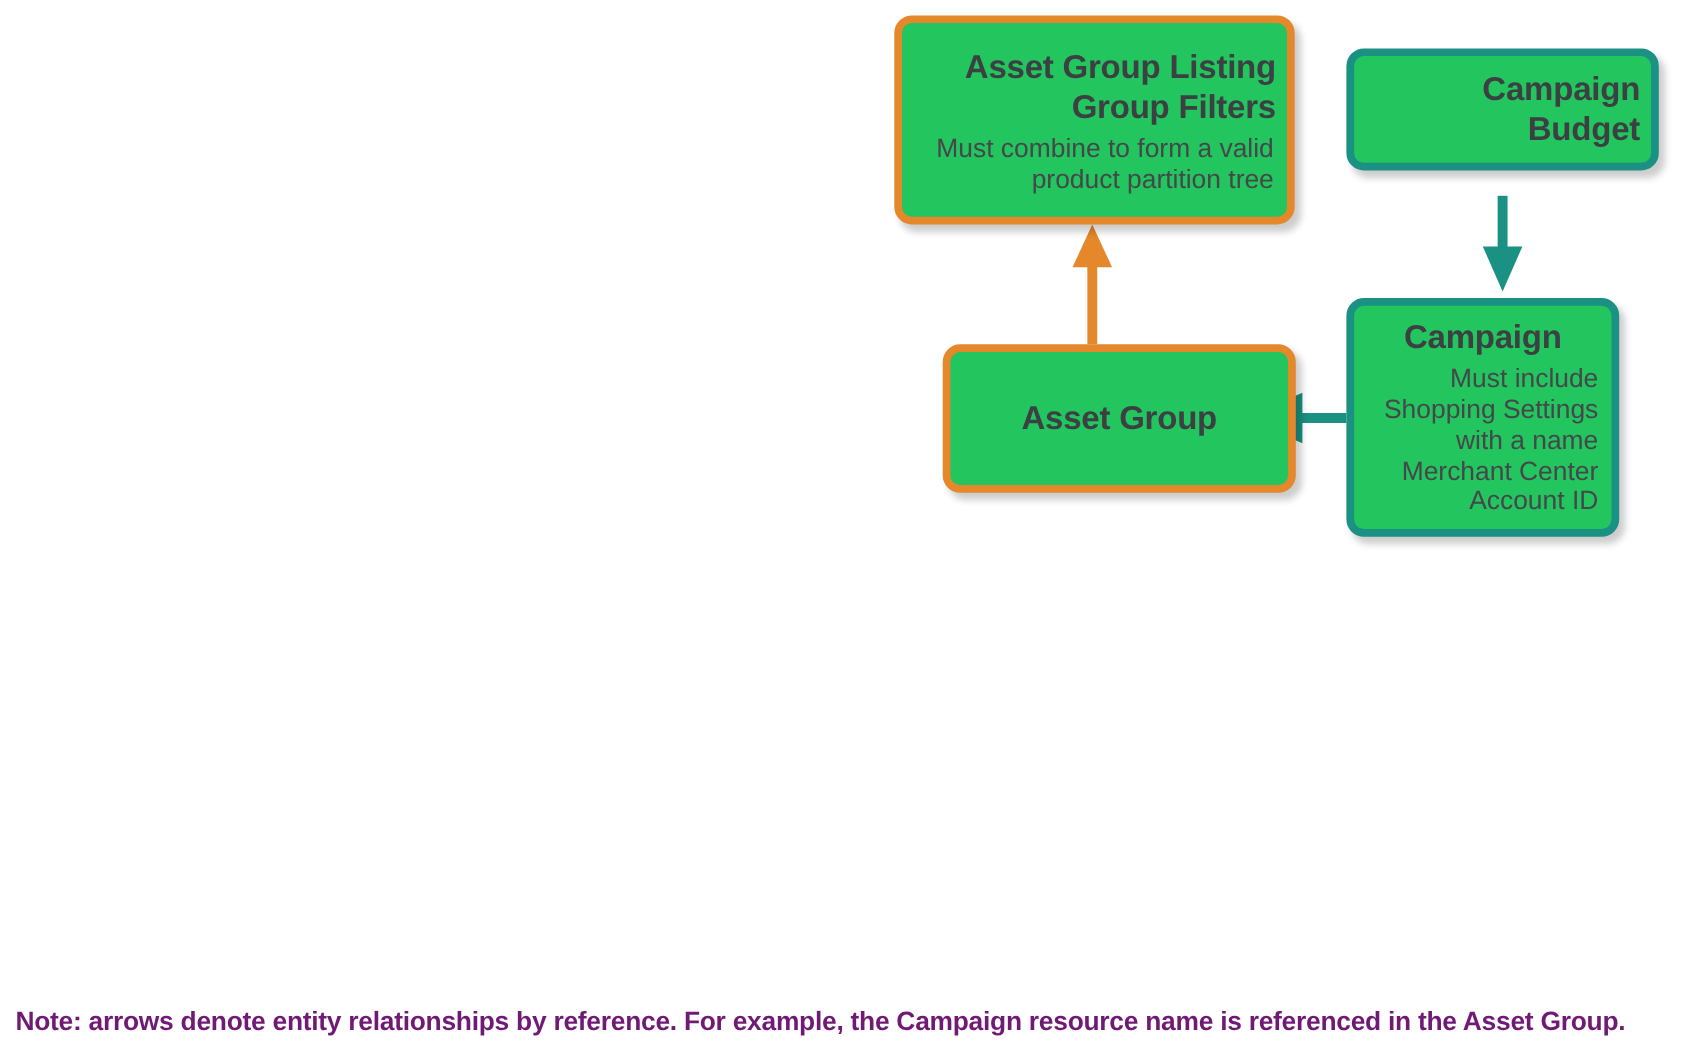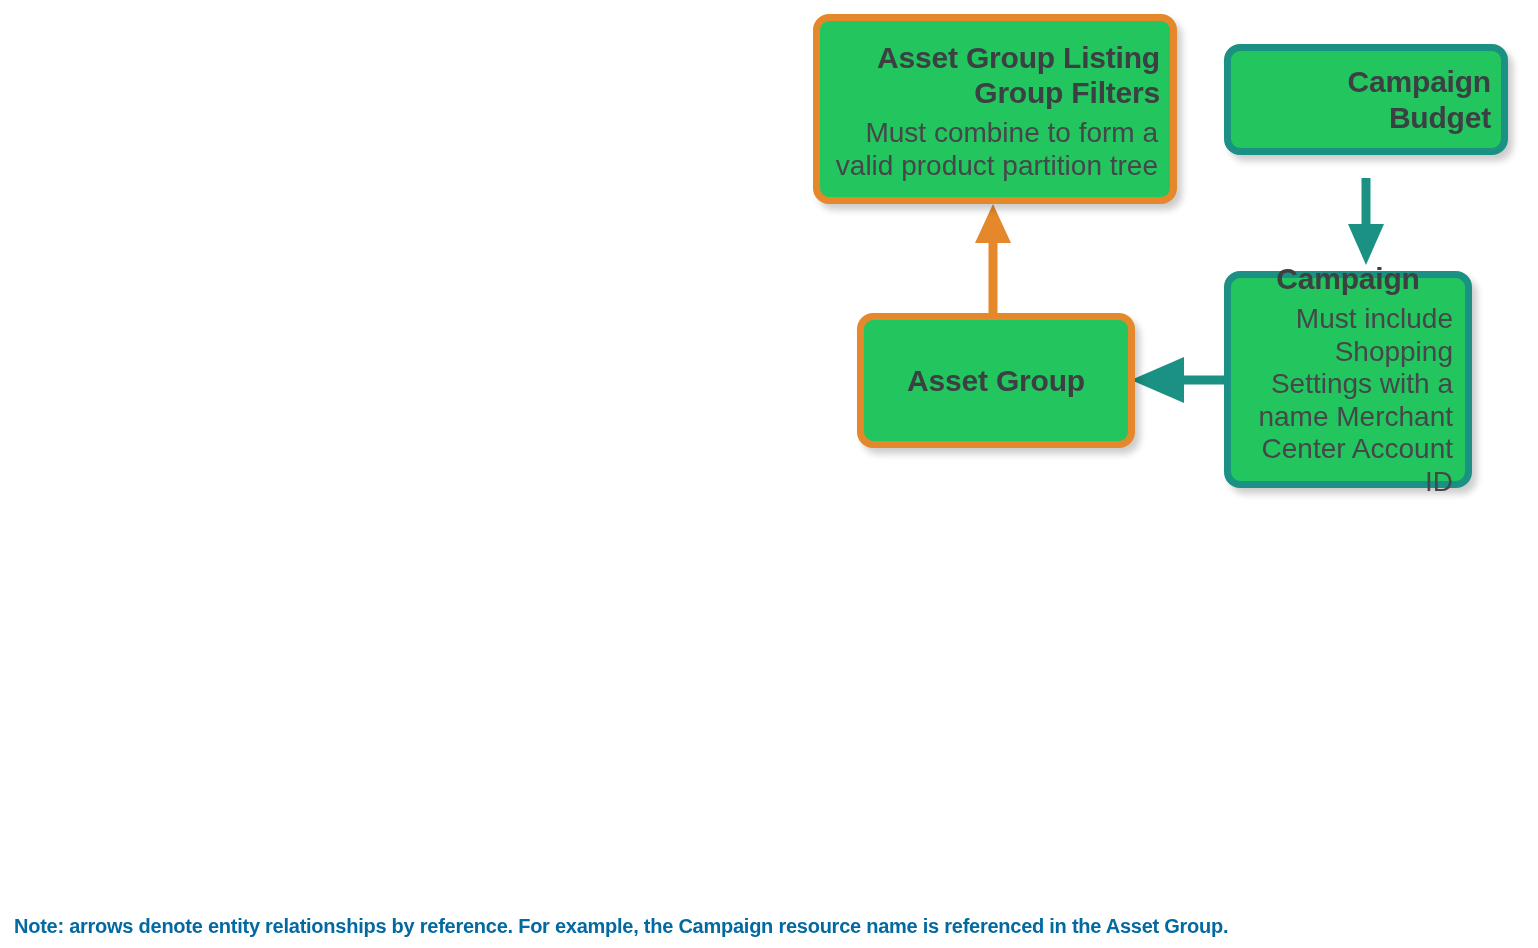--- a/index.html
+++ b/index.html
@@ -55,54 +55,54 @@
   .node-title {
     font-weight: bold;
     font-size: 30px;
     line-height: 1.18;
     color: #3C4043;
     letter-spacing: -0.2px;
     padding: 0 10px;
   }
   .node-desc {
     font-weight: normal;
-    font-size: 28px;
+    font-size: 24px;
     line-height: 1.16;
     color: #45474A;
     padding: 0 12px;
     margin-top: 7px;
   }
 
   
   #node-aglgf {
     left: 813px;  top: 14px;
     width: 364px; height: 190px;
     padding-top: 4px;
   }
   #node-campaign-budget {
     left: 1224px; top: 44px;
     width: 284px; height: 111px;
   }
   #node-asset-group {
     left: 857px;  top: 313px;
-    width: 278px; height: 135px;
+    width: 321px; height: 135px;
   }
   #node-campaign {
     left: 1224px; top: 271px;
     width: 248px; height: 217px;
   }
 
   
   #note {
     position: absolute;
     left: 14px;
     top: 915px;
-    font-size: 20px;
+    font-size: 24px;
     font-weight: bold;
-    color: #0369a1;
+    color: #701a75;
     letter-spacing: -0.25px;
     white-space: nowrap;
     z-index: 4;
   }
 </style>
 </head>
 <body>
 
 <div id="canvas">
 

